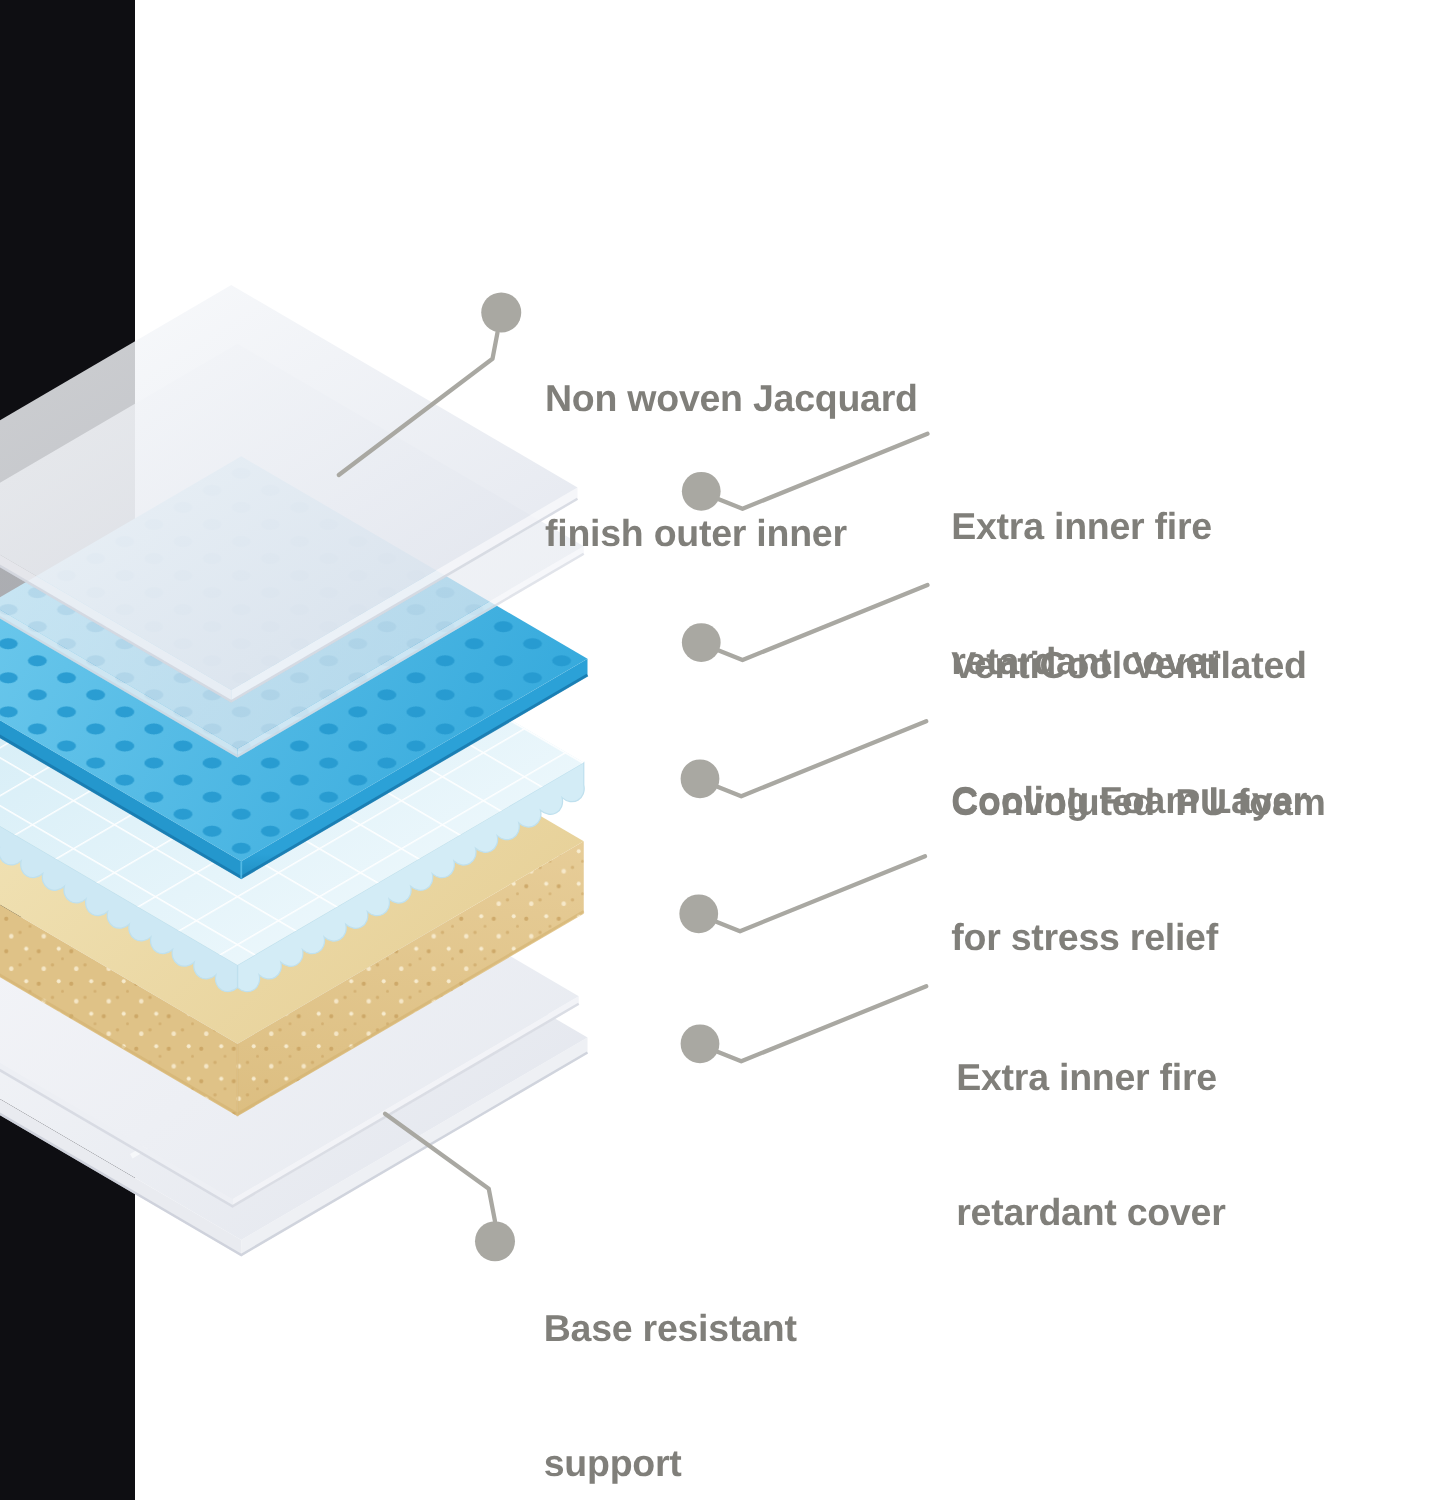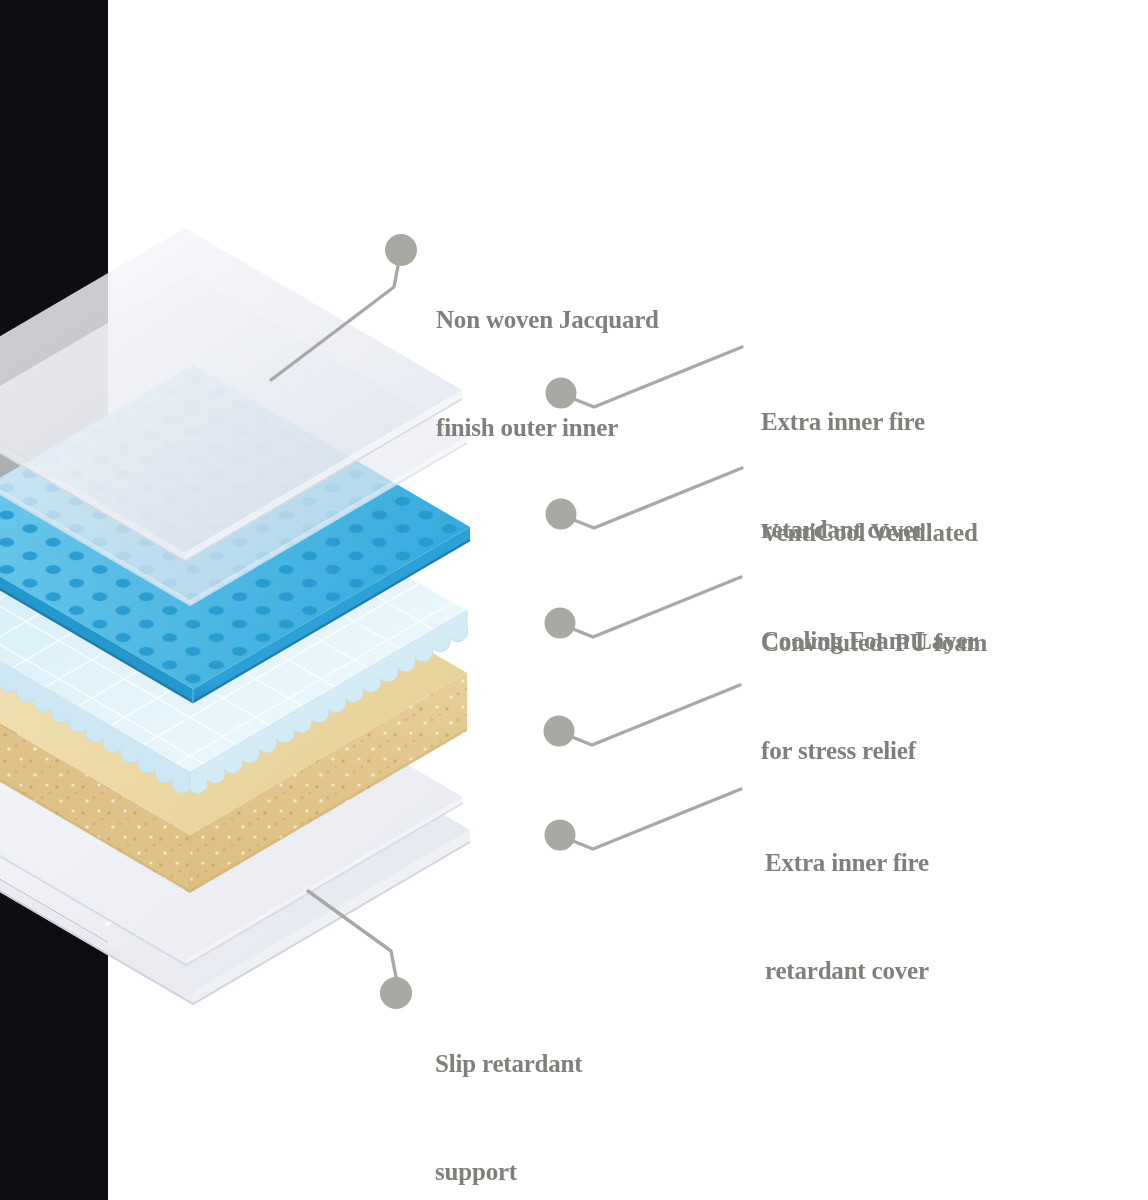--- a/index.html
+++ b/index.html
@@ -3,23 +3,23 @@
 <meta charset="utf-8">
 <style>
   html,body{margin:0;padding:0;background:#ffffff;}
   .stage{
     position:relative;width:1148px;height:1200px;overflow:hidden;
     background:#ffffff;font-family:"Liberation Sans",sans-serif;
   }
   .diagram-svg{position:absolute;left:0;top:0;}
   .lbl{
     position:absolute;
-    font-family:Liberation Serif, serif;
+    font-family:Liberation Sans, sans-serif;
     font-weight:bold;
-    font-size:25px;
+    font-size:30px;
     line-height:36px;
     color:#807f7a;
     letter-spacing:-0.2px;
     white-space:pre;
   }
 </style>
 </head>
 <body>
 
 <div class="stage">
@@ -186,17 +186,17 @@
     <div>Cooling Foam Layer</div>
   </div>
 
 
   <div class="lbl" style="left:765px;top:773px">
     <div>Extra inner fire</div>
     <div>retardant cover</div>
   </div>
 
   <div class="lbl" style="left:435px;top:974px">
-    <div>Slip retardant</div>
+    <div>Base resistant</div>
     <div>support</div>
   </div>
 
 </div>
 
 </body></html>

